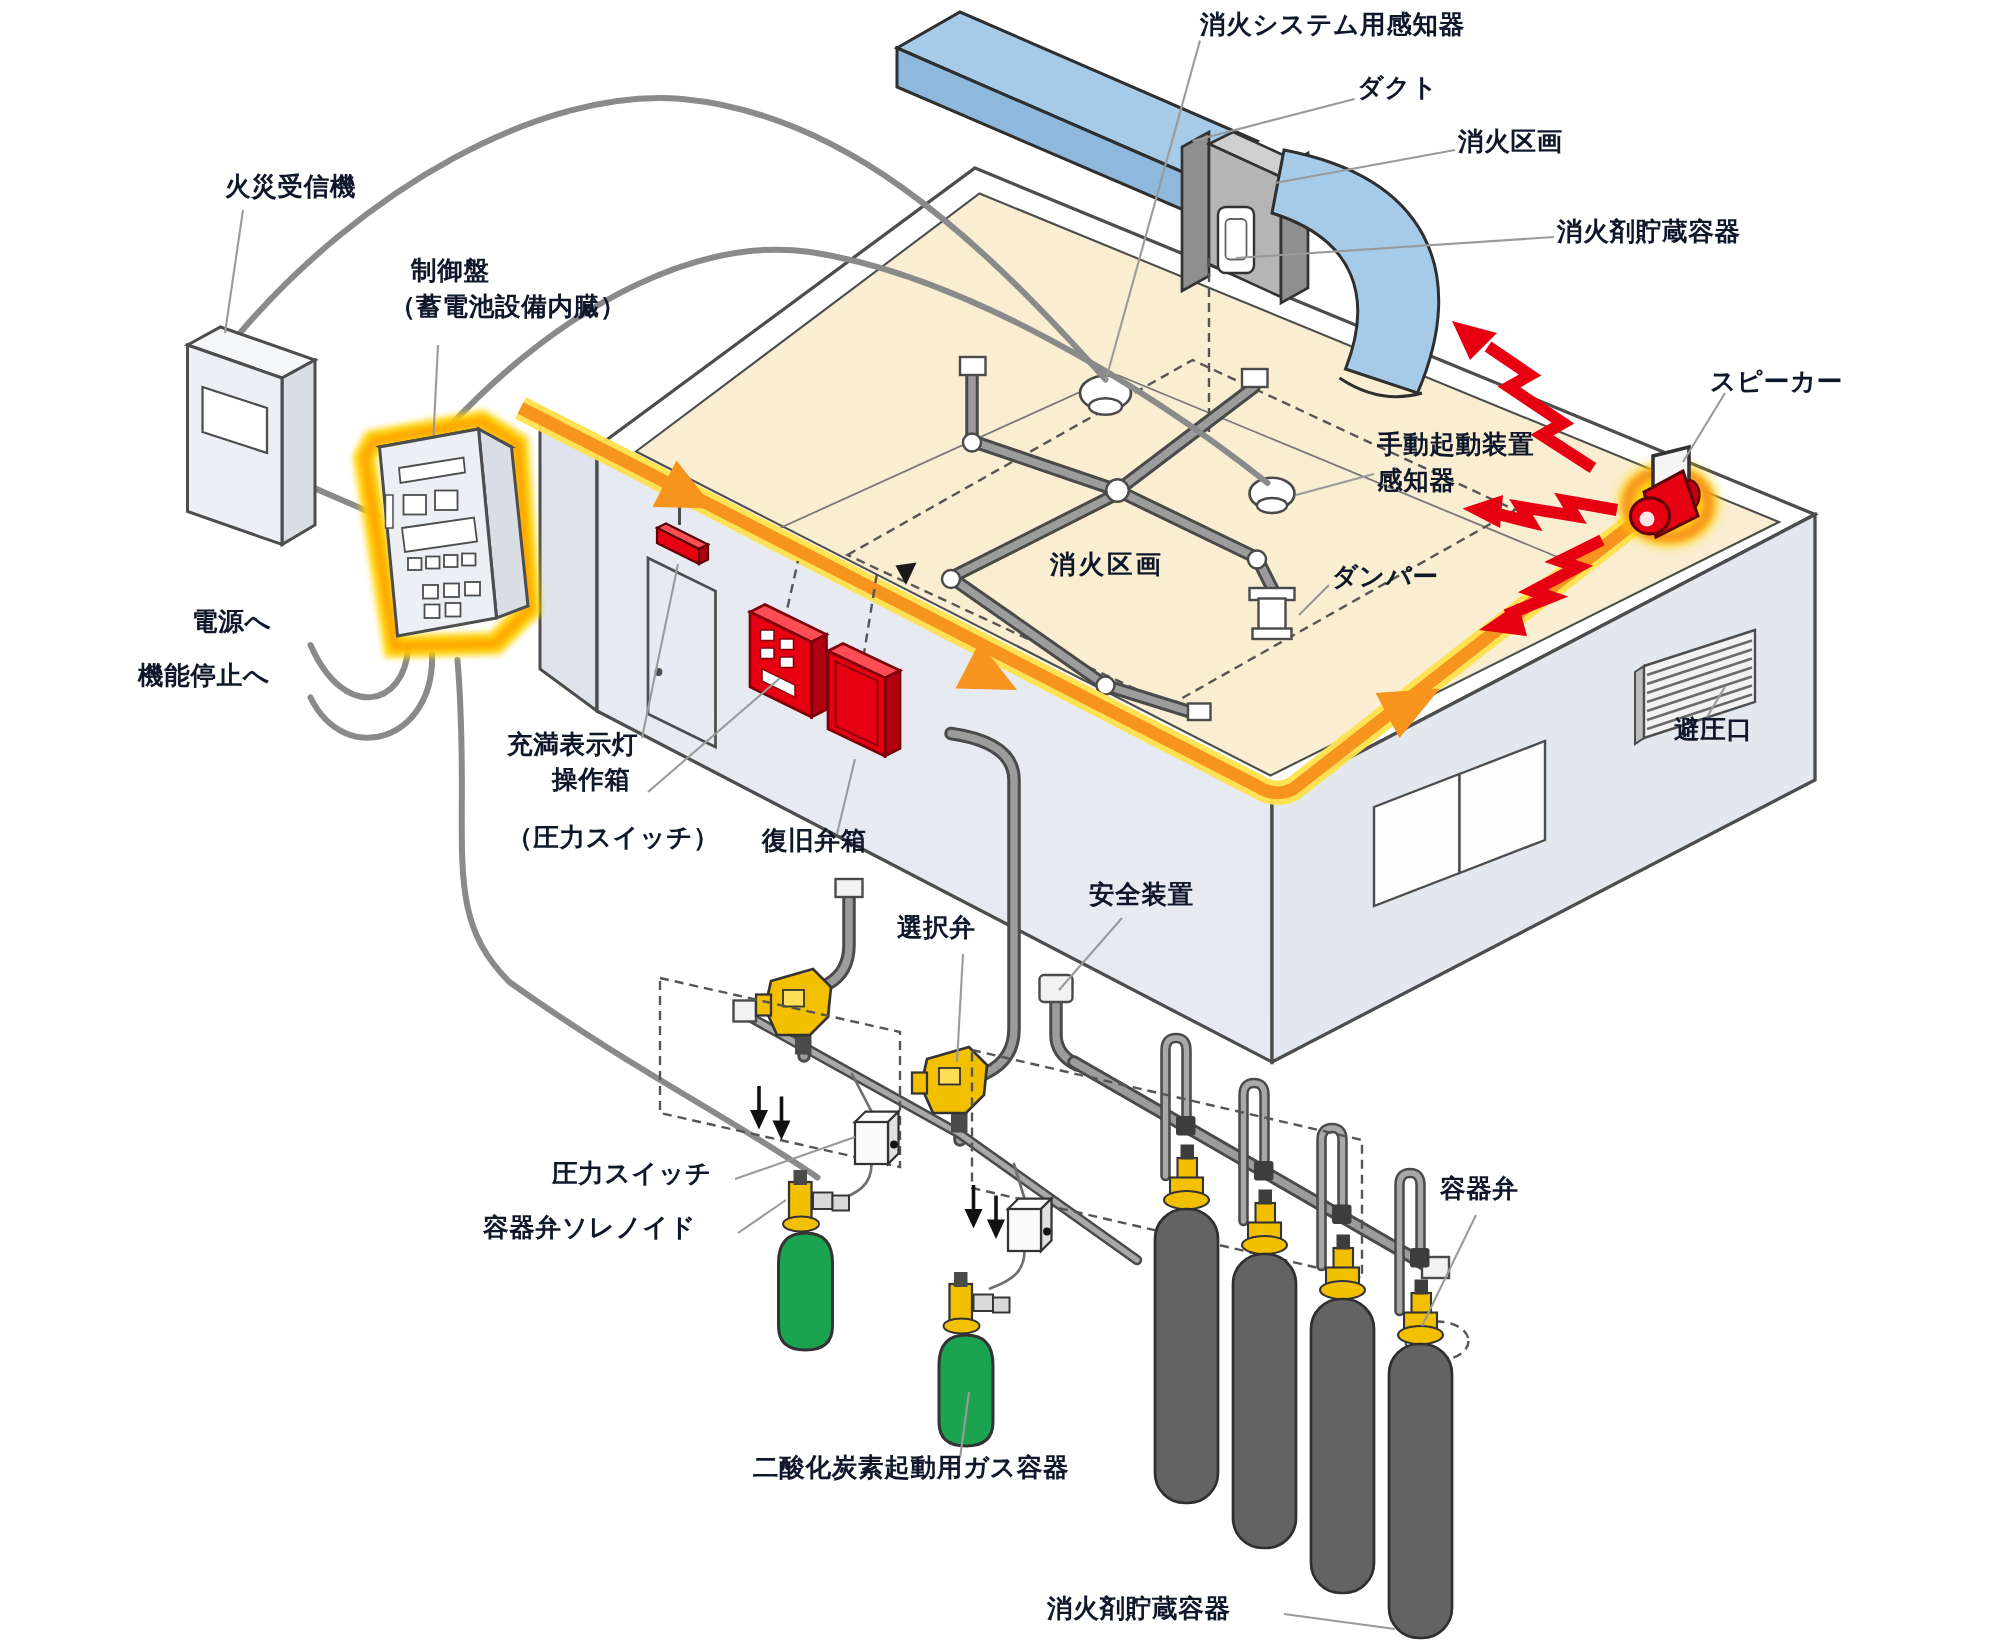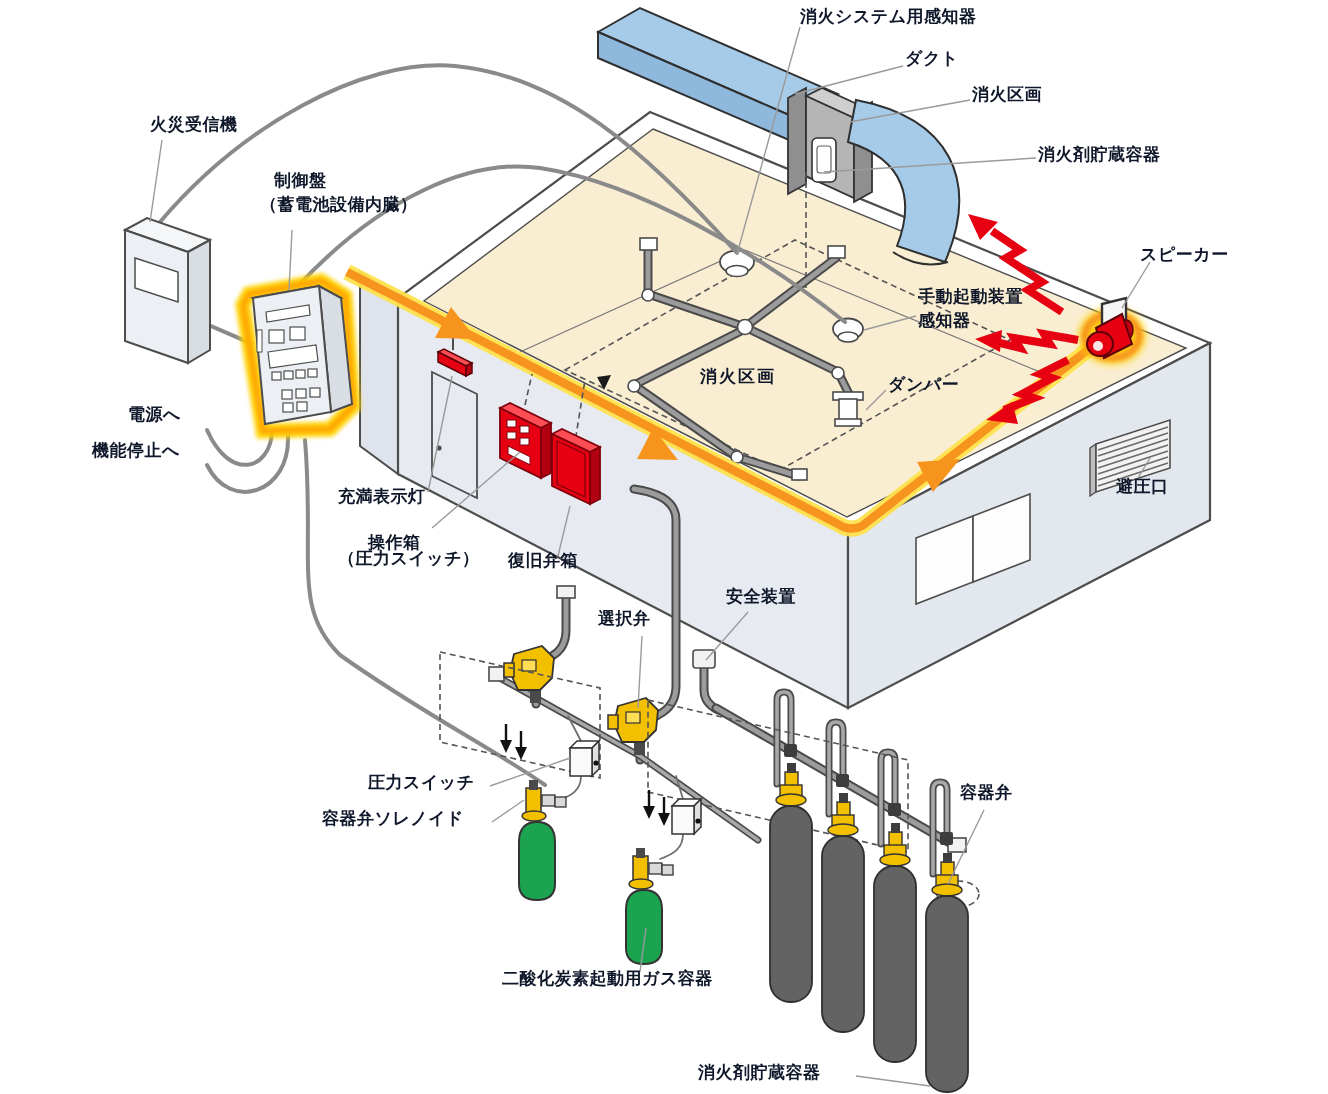--- a/index.html
+++ b/index.html
@@ -403,21 +403,21 @@
   <div class="lbl" style="left:918px;top:310px">感知器</div>
   <div class="lbl" style="left:888px;top:374px">ダンパー</div>
   <div class="lbl big" style="left:700px;top:366px">消火区画</div>
   <div class="lbl" style="left:1116px;top:476px">避圧口</div>
   <div class="lbl" style="left:150px;top:114px">火災受信機</div>
   <div class="lbl" style="left:274px;top:170px">制御盤</div>
   <div class="lbl" style="left:260px;top:194px">（蓄電池設備内臓）</div>
   <div class="lbl" style="left:128px;top:404px">電源へ</div>
   <div class="lbl" style="left:92px;top:440px">機能停止へ</div>
   <div class="lbl" style="left:338px;top:486px">充満表示灯</div>
-  <div class="lbl" style="left:368px;top:532px">操作箱</div>
+  <div class="lbl" style="left:368px;top:509px">操作箱</div>
   <div class="lbl" style="left:338px;top:548px">（圧力スイッチ）</div>
   <div class="lbl" style="left:508px;top:550px">復旧弁箱</div>
   <div class="lbl" style="left:598px;top:608px">選択弁</div>
   <div class="lbl" style="left:726px;top:586px">安全装置</div>
   <div class="lbl" style="left:368px;top:772px">圧力スイッチ</div>
   <div class="lbl" style="left:322px;top:808px">容器弁ソレノイド</div>
   <div class="lbl" style="left:960px;top:782px">容器弁</div>
   <div class="lbl" style="left:502px;top:968px">二酸化炭素起動用ガス容器</div>
   <div class="lbl" style="left:698px;top:1062px">消火剤貯蔵容器</div>
 </div>

